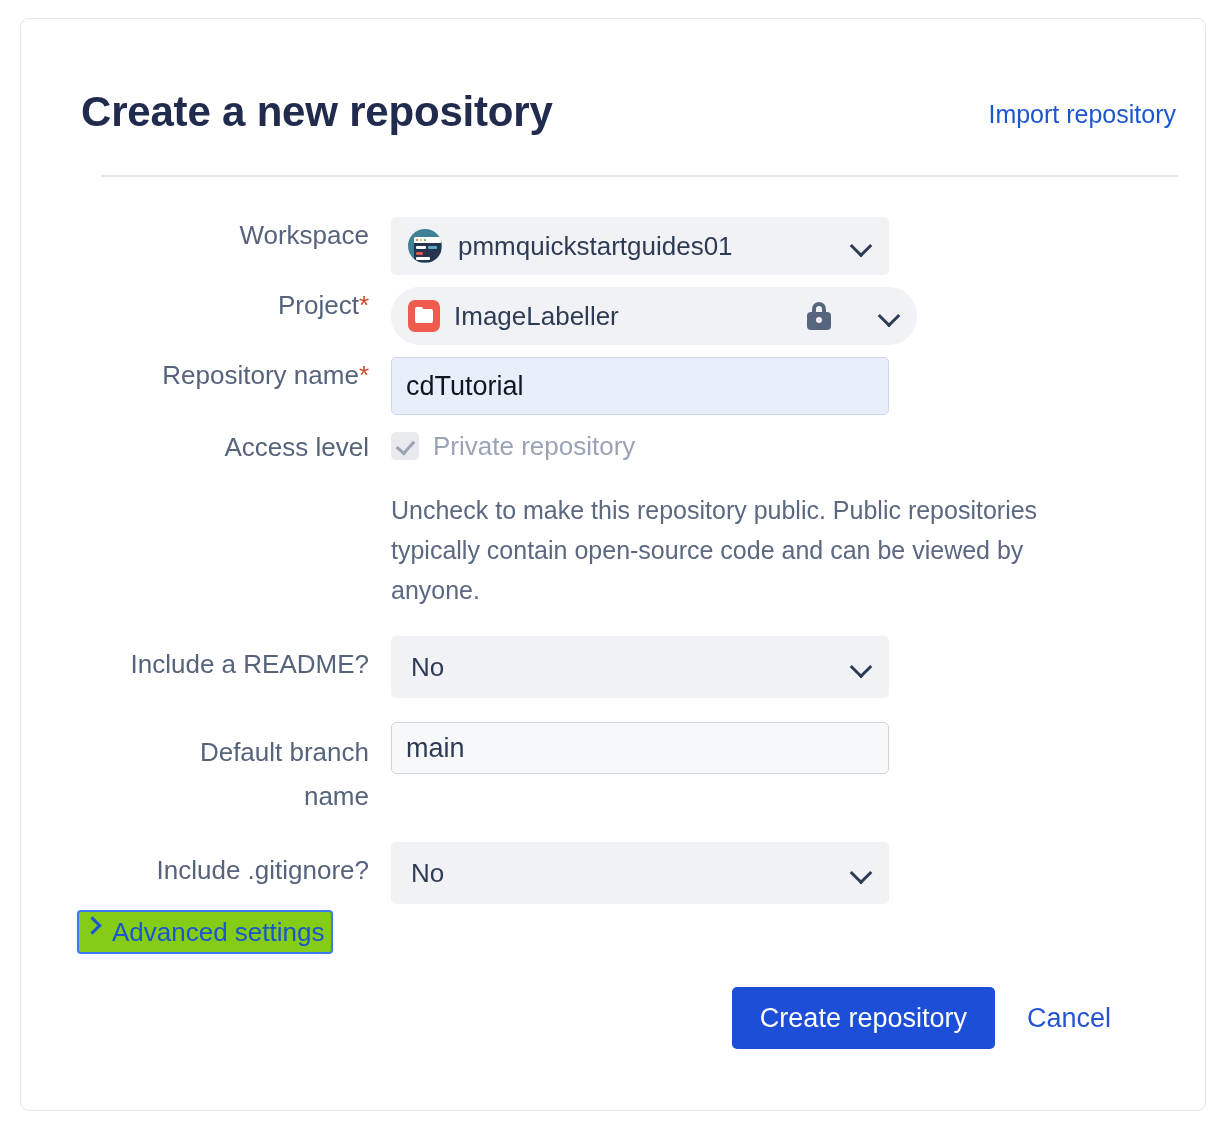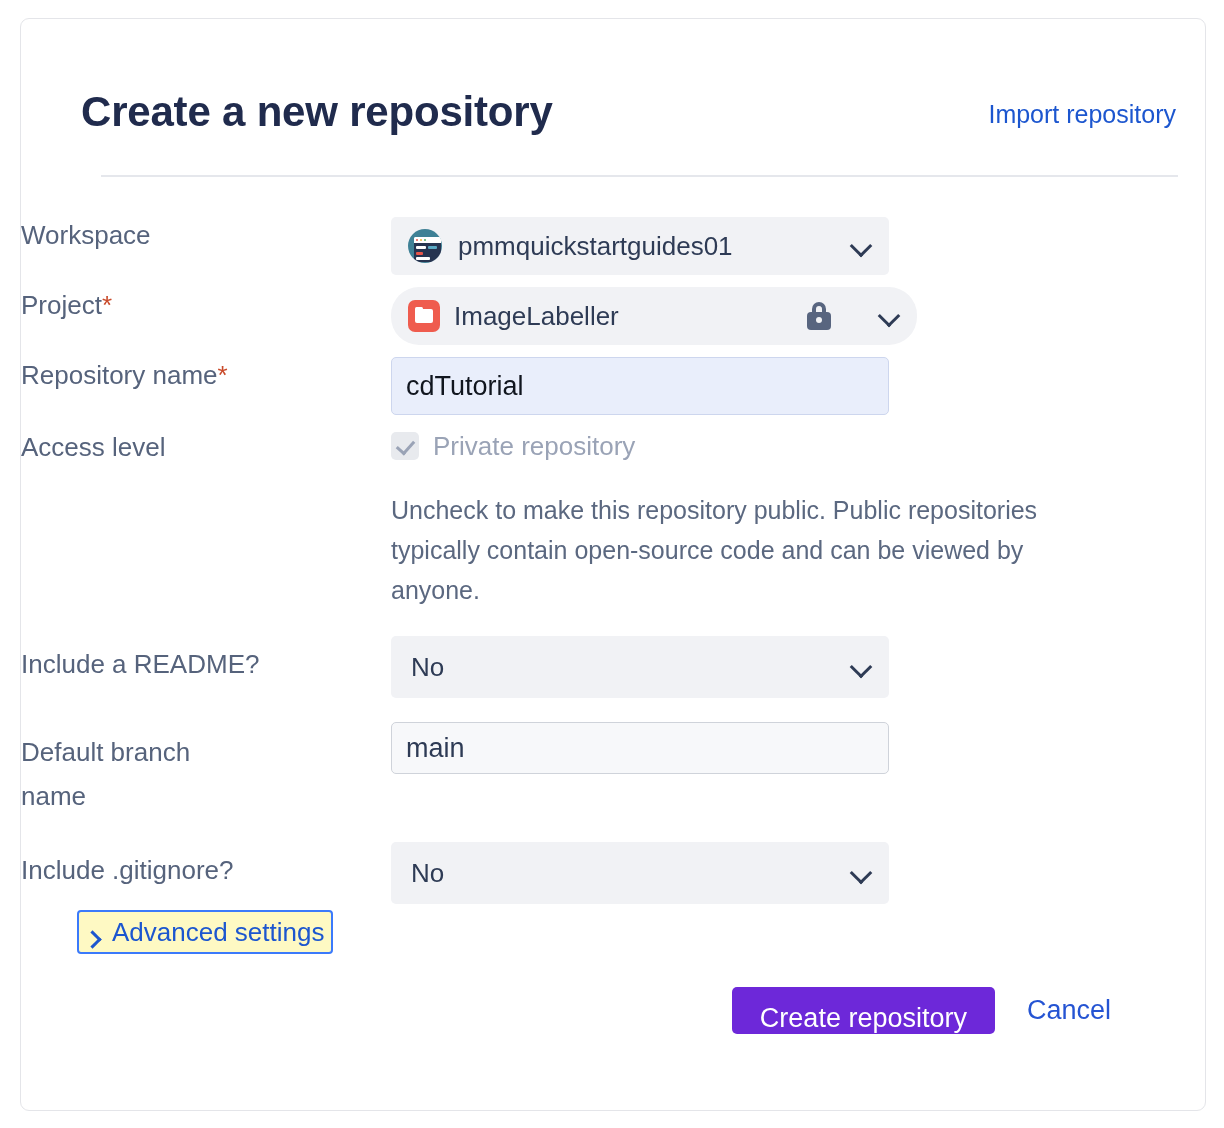--- a/index.html
+++ b/index.html
@@ -79,20 +79,21 @@
   }
   .row {
     position: relative;
     display: flex;
     align-items: flex-start;
     margin-bottom: 12px;
   }
   .label {
     width: 370px;
     flex: 0 0 370px;
+    text-align: right;
     padding-right: 22px;
     font-size: 26px;
     color: #56637c;
     line-height: 36px;
   }
   .label.two-line { line-height: 44px; }
   .req { color: #c94a2a; font-size: 26px; }
 
   .field { flex: 1 1 auto; position: relative; }
 
@@ -313,26 +314,26 @@
     width: 672px;
     font-size: 25px;
     color: #5b6880;
     line-height: 40px;
   }
 
   
   .advanced {
     position: relative;
     display: inline-flex;
-    align-items: flex-end;
+    align-items: flex-start;
     border: 2px solid #3b7afb;
     border-radius: 4px;
     padding: 3px 7px 3px 3px;
     cursor: pointer;
-    background: #fef9c3;
+    background: #84cc16;
   }
   .adv-chev {
     width: 20px;
     height: 20px;
     position: relative;
     margin-right: 10px;
     flex: 0 0 auto;
   }
   .adv-chev::before {
     content: "";
@@ -357,28 +358,28 @@
     position: absolute;
     left: 0;
     top: 968px;
     width: 1186px;
     display: flex;
     justify-content: flex-end;
     align-items: center;
     padding-right: 90px;
   }
   .btn-primary {
-    background: #6d28d9;
+    background: #1d4ed8;
     color: #ffffff;
     border: none;
     border-radius: 5px;
     font-size: 27px;
     font-family: "Liberation Sans", sans-serif;
     padding: 0 28px;
-    height: 47px;
+    height: 62px;
     line-height: 62px;
     cursor: pointer;
     white-space: nowrap;
   }
   .btn-link {
     margin-left: 26px;
     font-size: 27px;
     color: #2554d3;
     cursor: pointer;
     background: none;

